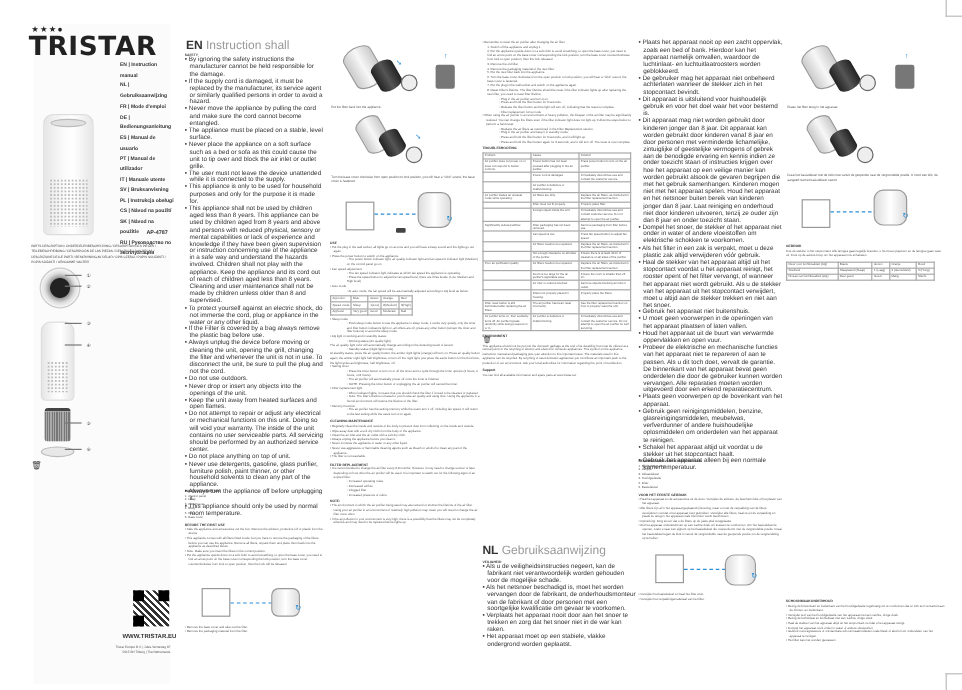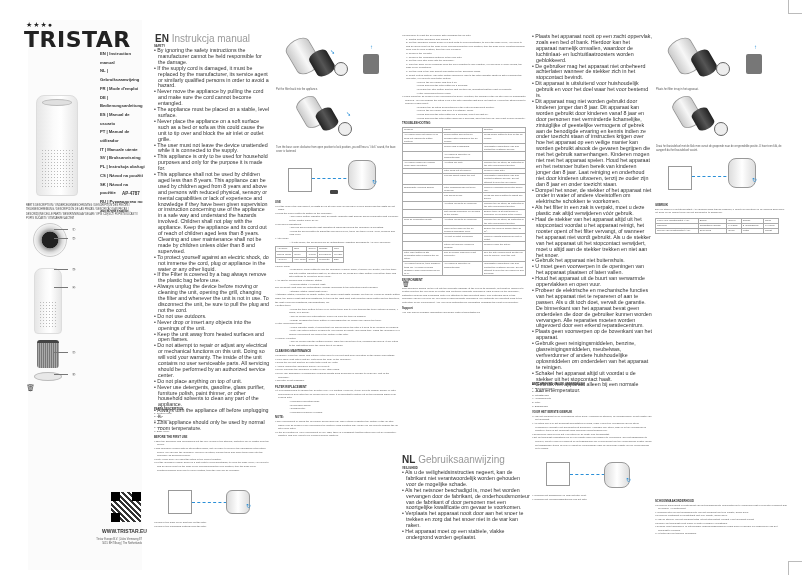--- a/index.html
+++ b/index.html
@@ -103,21 +103,21 @@
   <div class="callout" style="left:72px;top:372px;">⑥</div>
 
   <div class="weee">🗑</div>
   <div class="qr"></div>
   <div class="www">WWW.TRISTAR.EU</div>
   <div class="addr">Tristar Europe B.V. | Jules Verneweg 87 5015 BH Tilburg | The Netherlands</div>
 </div>
 
 <div class="h-lang" style="left:155px;top:33px;">
   <b>EN</b>
-  <span>Instrukcja manual</span>
+  <span>Instruction shall</span>
 </div>
 <div class="col col1 big" style="top:44px;">
   <div class="sec">SAFETY</div>
   <ul>
     <li>By ignoring the safety instructions the manufacturer cannot be held responsible for the damage.</li>
     <li>If the supply cord is damaged, it must be replaced by the manufacturer, its service agent or similarly qualified persons in order to avoid a hazard.</li>
     <li>Never move the appliance by pulling the cord and make sure the cord cannot become entangled.</li>
     <li>The appliance must be placed on a stable, level surface.</li>
     <li>Never place the appliance on a soft surface such as a bed or sofa as this could cause the unit to tip over and block the air inlet or outlet grille.</li>
     <li>The user must not leave the device unattended while it is connected to the supply.</li>

